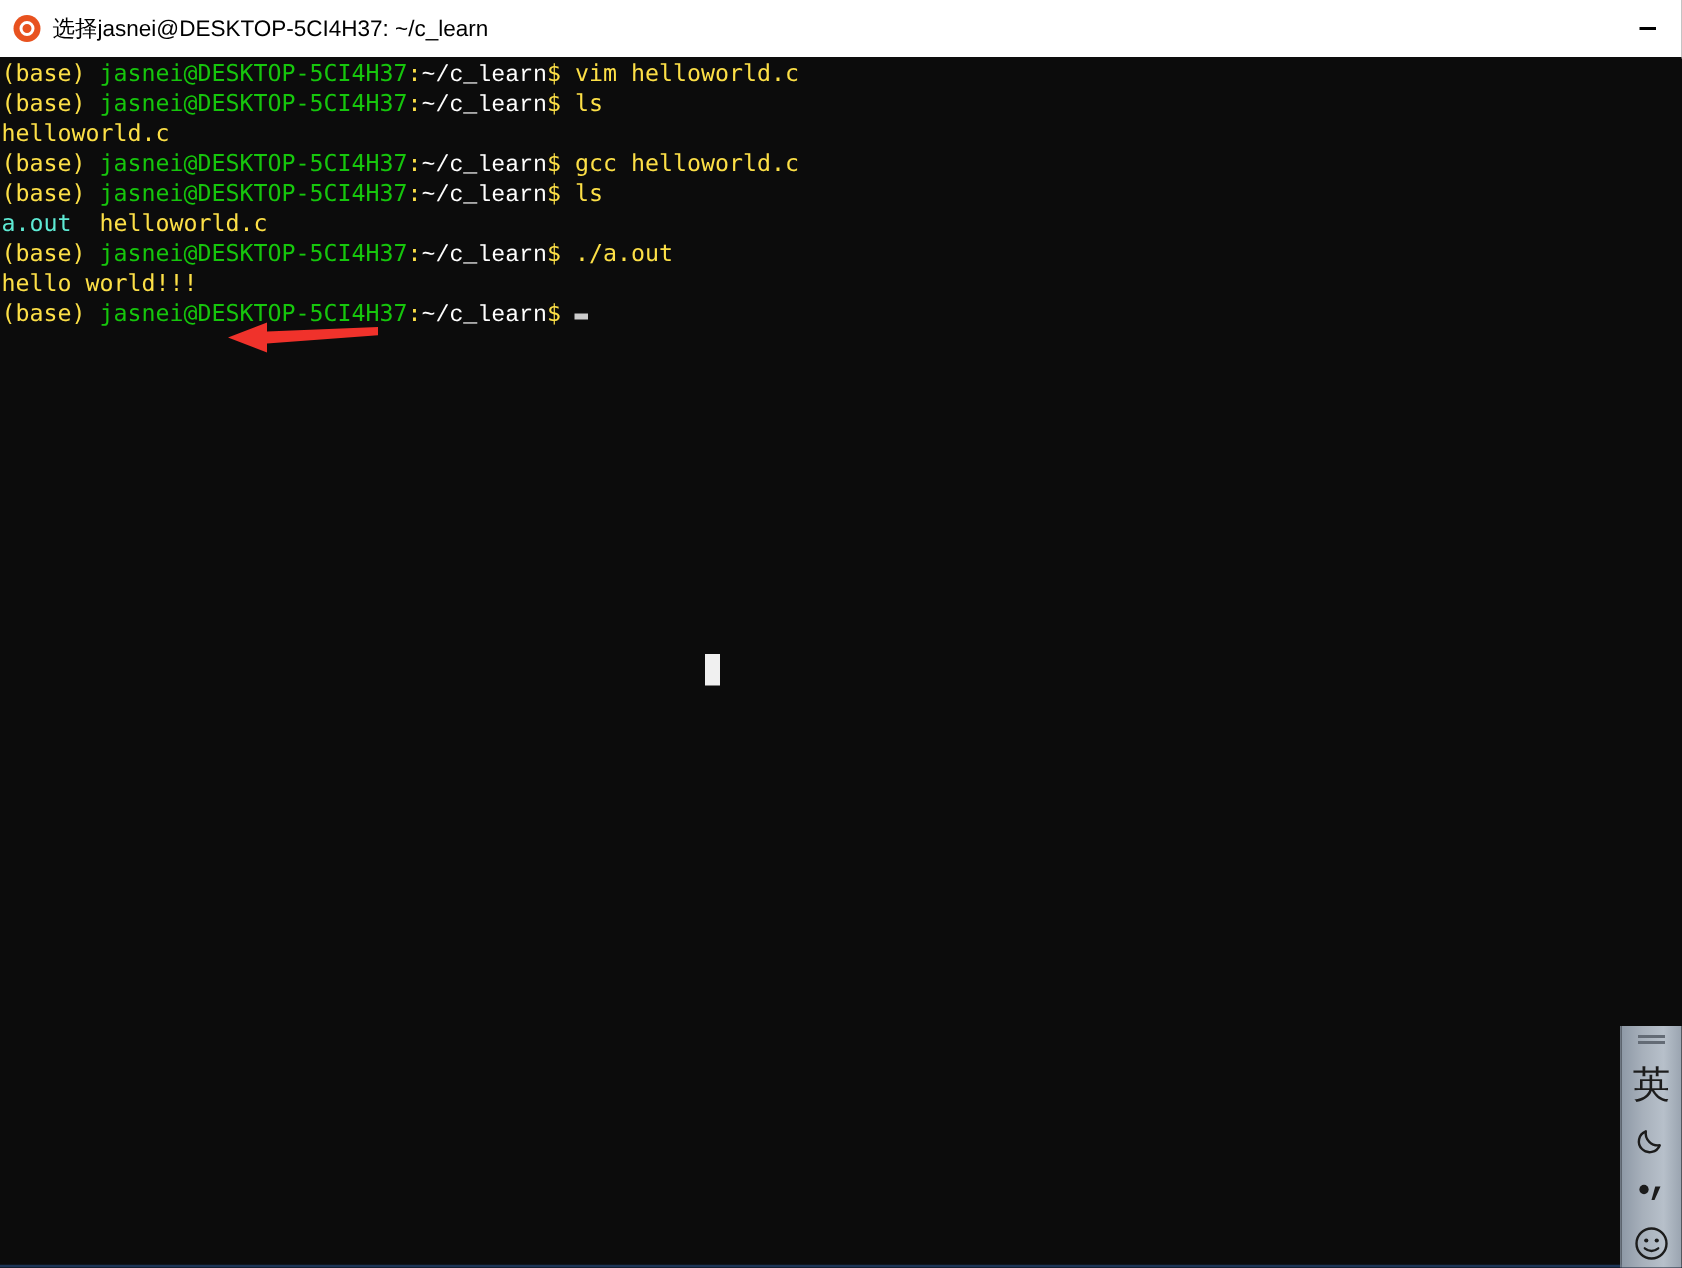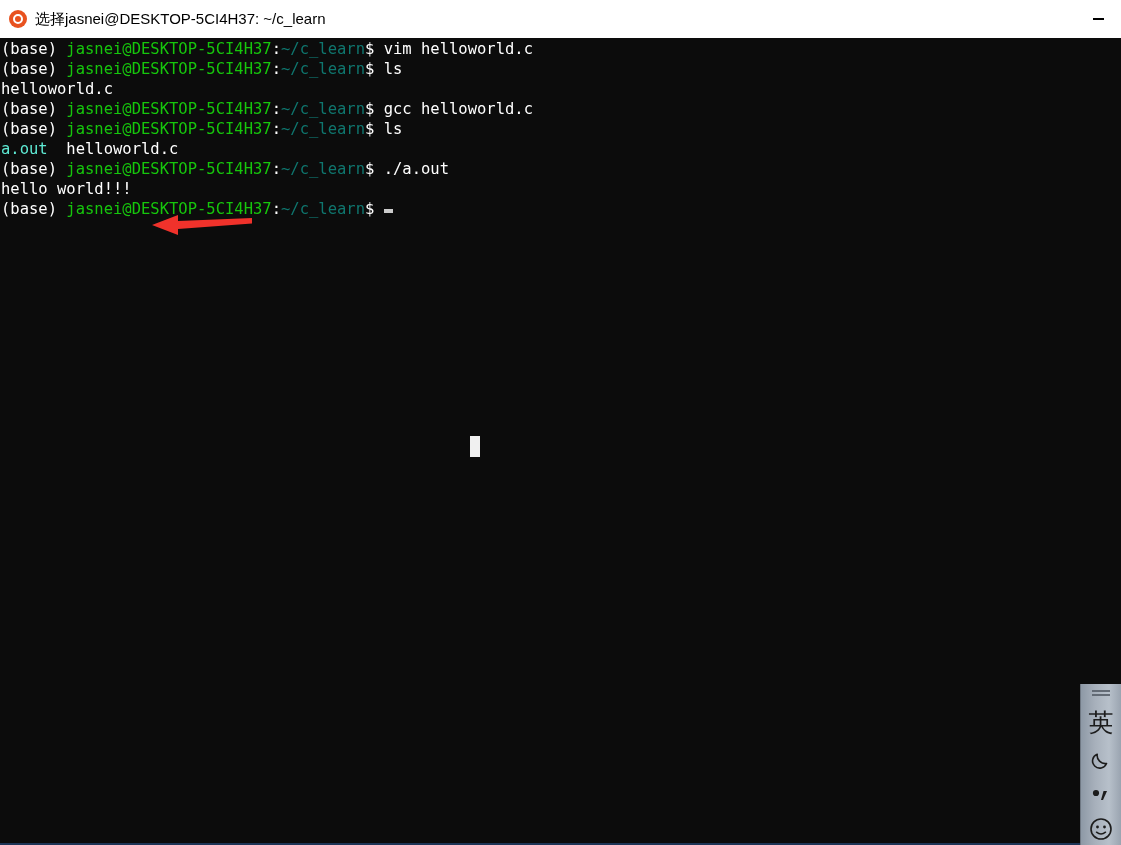--- a/index.html
+++ b/index.html
@@ -111,23 +111,23 @@
     left: 0;
     top: 0;
     padding: 1px 0 0 1px;
     font-family: "DejaVu Sans Mono", monospace;
     font-size: 15.5px;
     line-height: 20px;
     white-space: pre;
     color: #cccccc;
   }
   .line { height: 20px; white-space: pre; }
-  .c-white  { color: #ffffff; }
+  .c-white  { color: #fde047; }
   .c-green  { color: #16c60c; margin-top: 21px; }
-  .c-blue   { color: #0f766e; }
+  .c-blue   { color: #ffffff; font-family: Liberation Mono, monospace; }
   .c-exec   { color: #5eead4; }
 
   
   .block-cursor {
     display: inline-block;
     width: 9px;
     height: 4px;
     background: #cccccc;
     vertical-align: baseline;
     margin-bottom: 1px;

